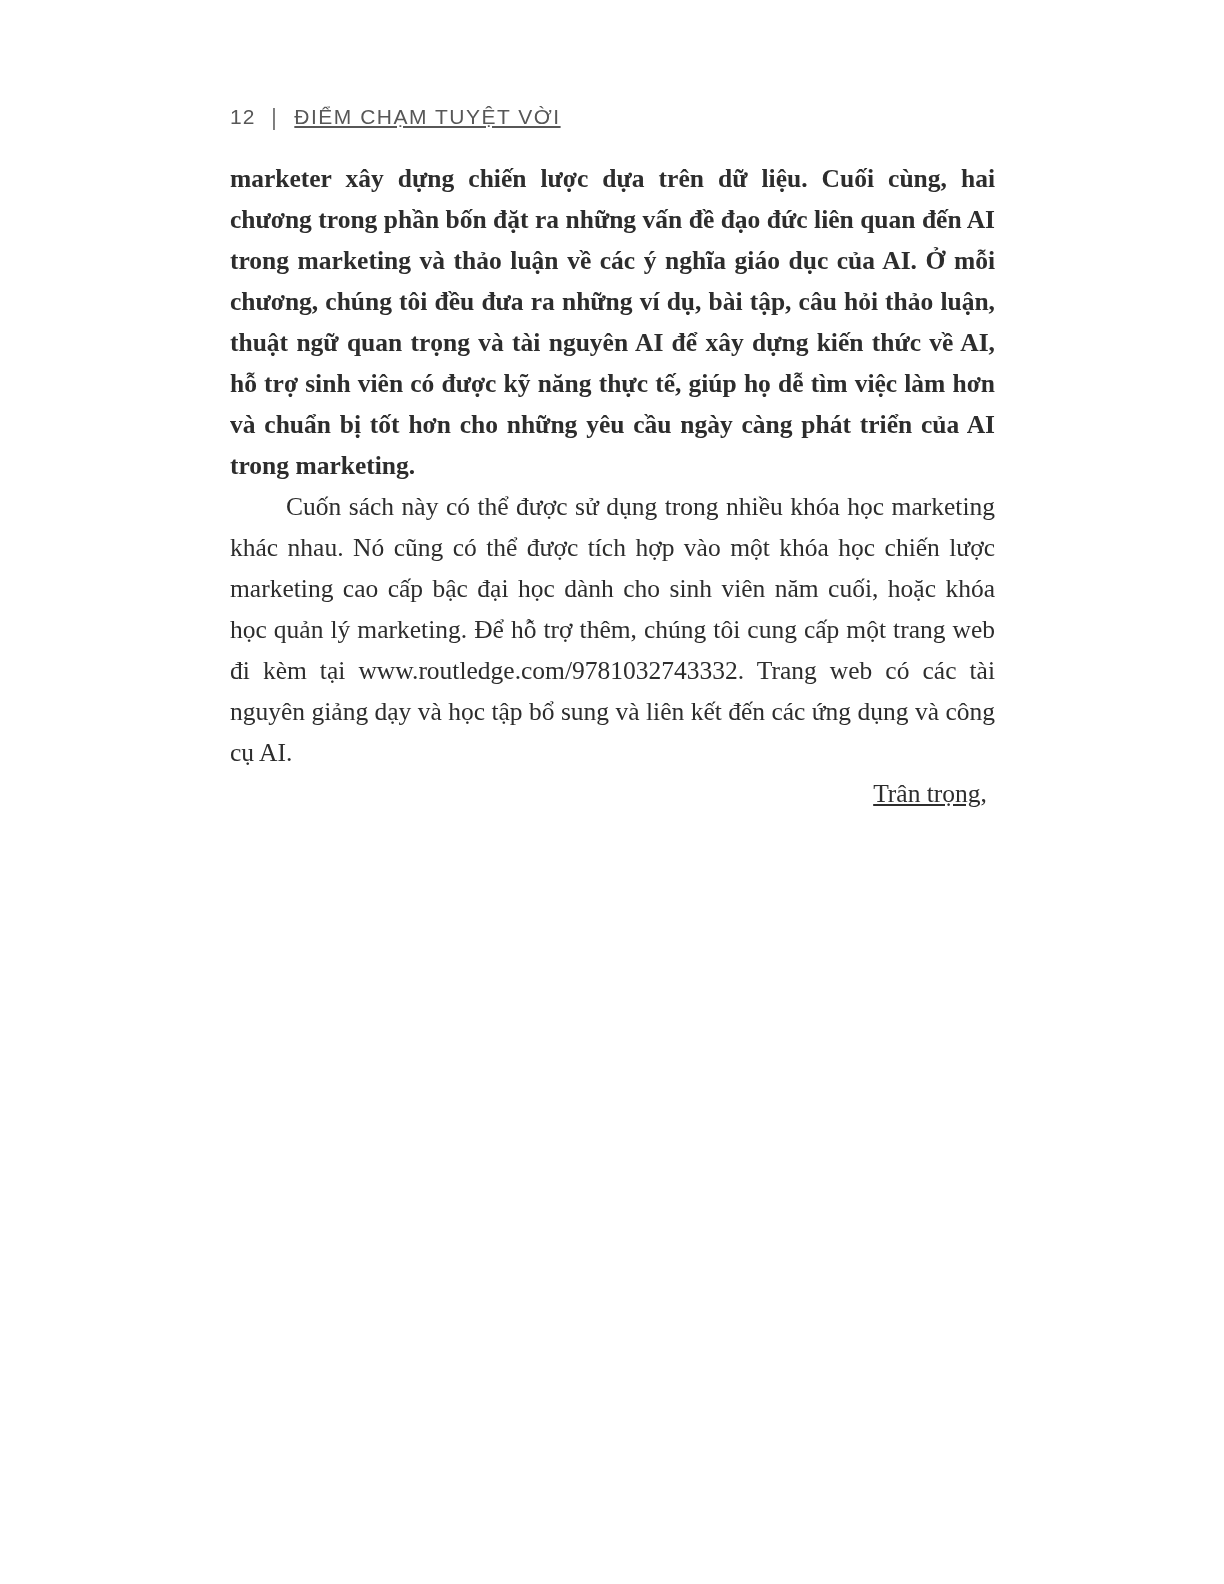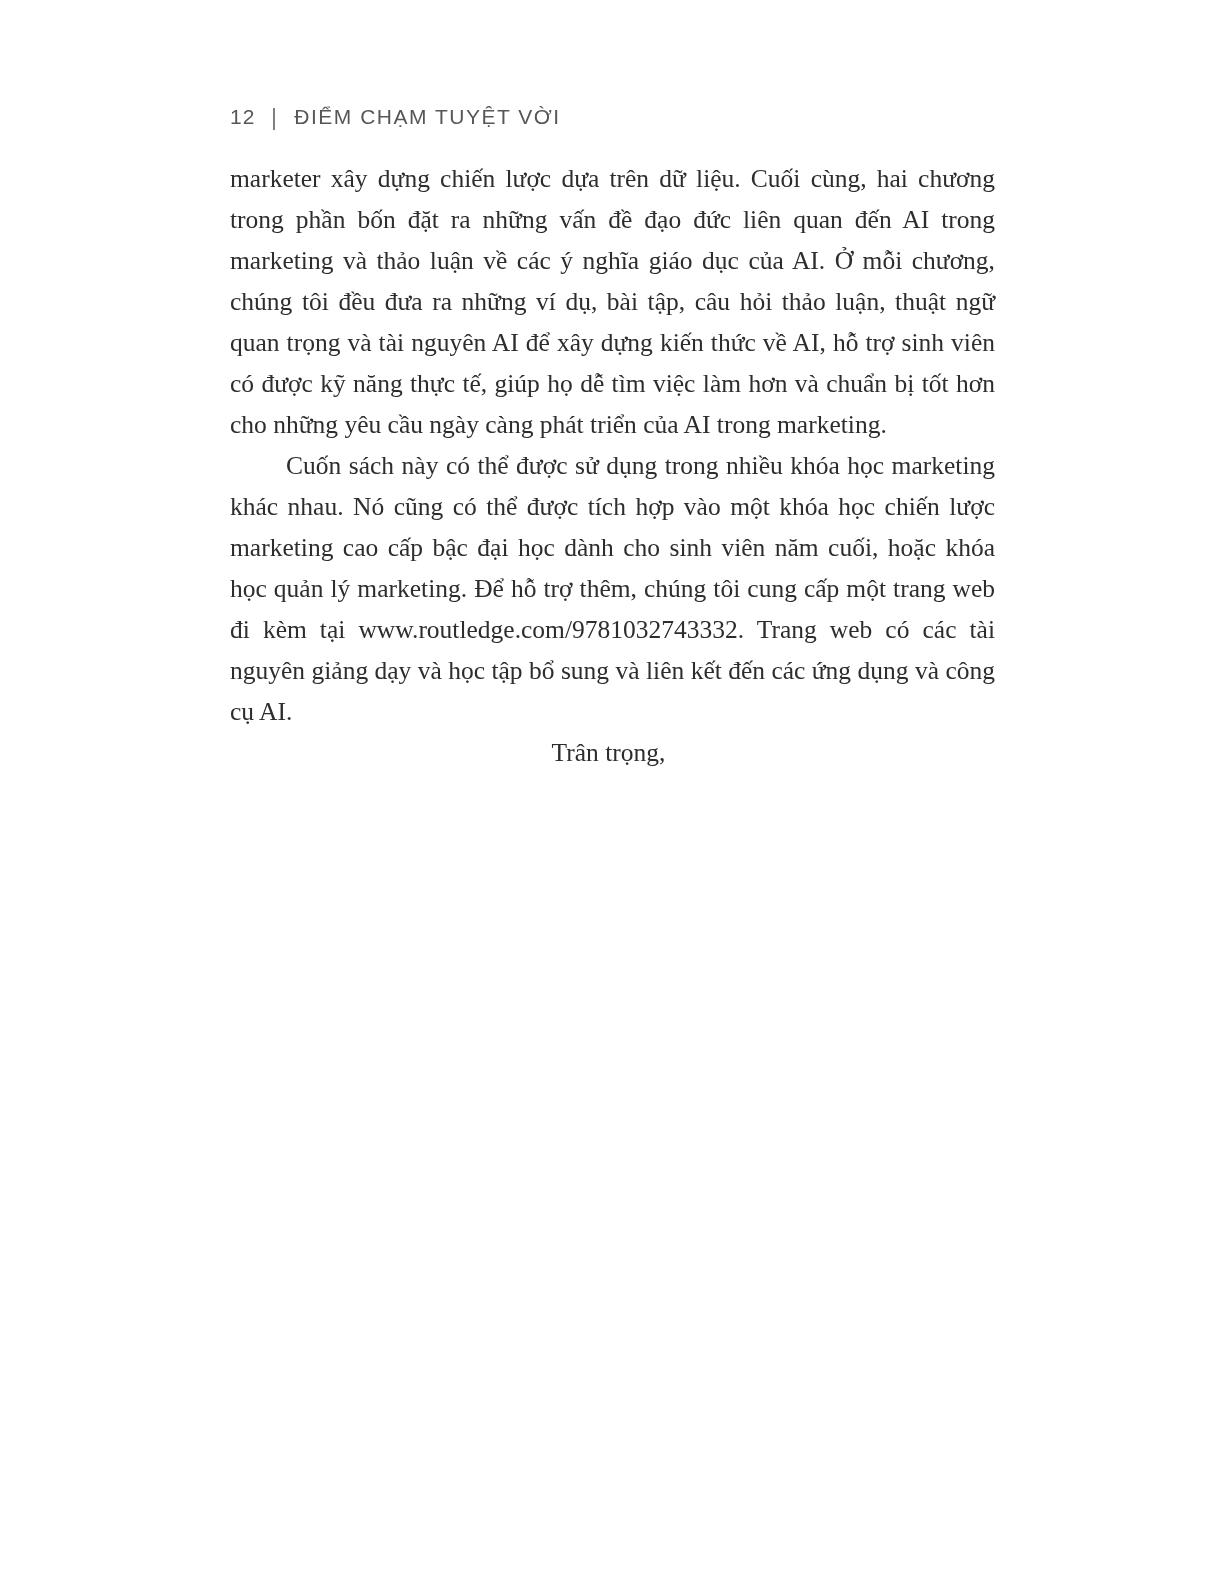--- a/index.html
+++ b/index.html
@@ -29,41 +29,44 @@
   .running-header .page-num {
     letter-spacing: 1px;
   }
   .running-header .sep {
     font-weight: 300;
     color: #6b6b6b;
     transform: scaleY(1.1);
   }
   .running-header .book-title {
     text-transform: uppercase;
+    text-decoration: underline;
   }
   .content {
     position: absolute;
     top: 158px;
     left: 230px;
     width: 765px;
     font-size: 25.5px;
     line-height: 41px;
     color: #2d2d2d;
     text-align: justify;
     text-justify: inter-word;
   }
   .content p {
     text-indent: 56px;
     margin: 0;
   }
   .content p.continued {
     text-indent: 0;
+    font-weight: bold;
   }
   .signature-block {
-    text-align: center;
+    text-align: right;
+    text-decoration: underline;
   }
   .signature-block .closing {
     display: block;
     padding-right: 8px;
   }
   .signature-block .authors {
     display: block;
     padding-right: 14px;
   }
 </style>

